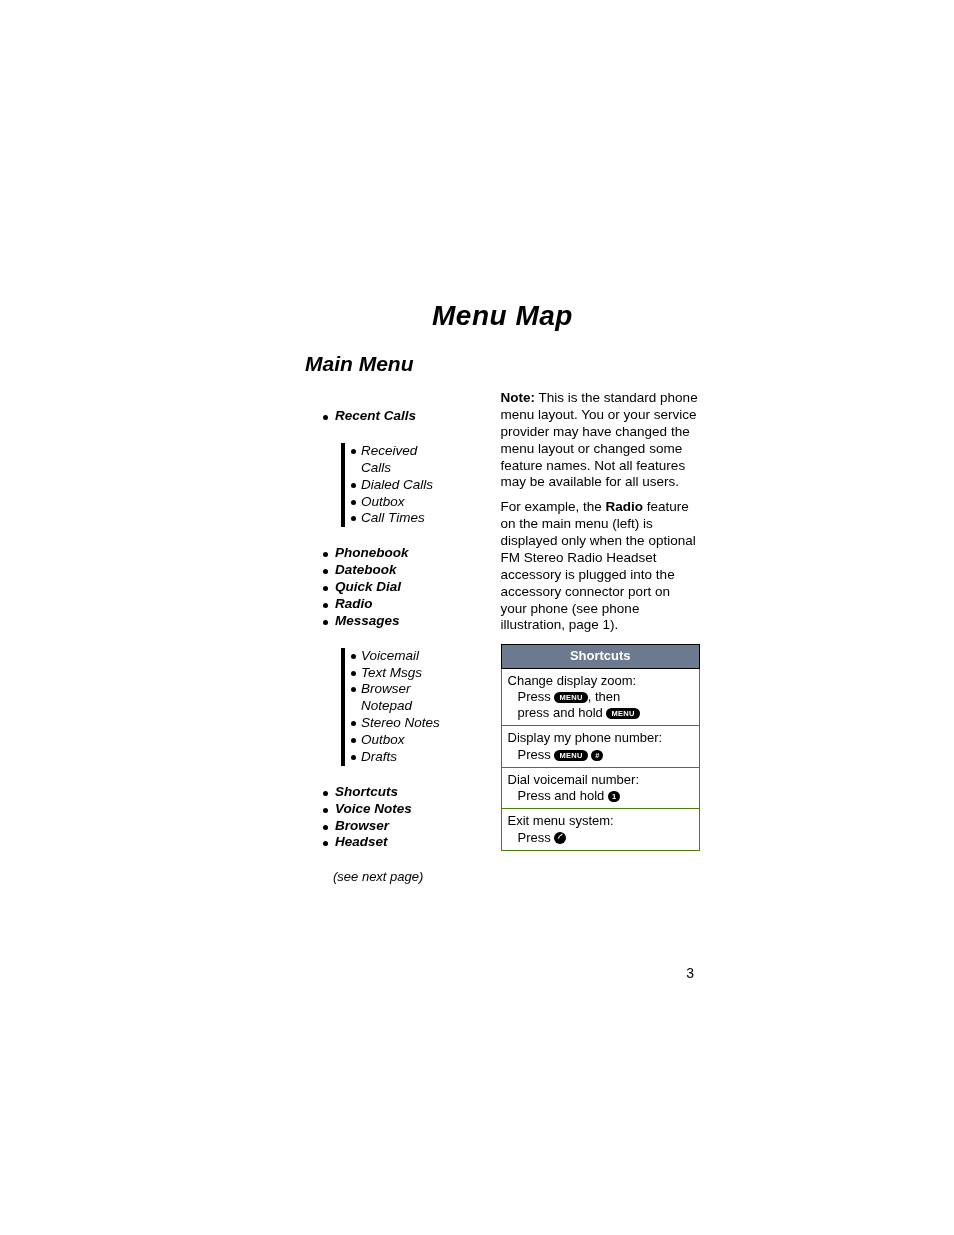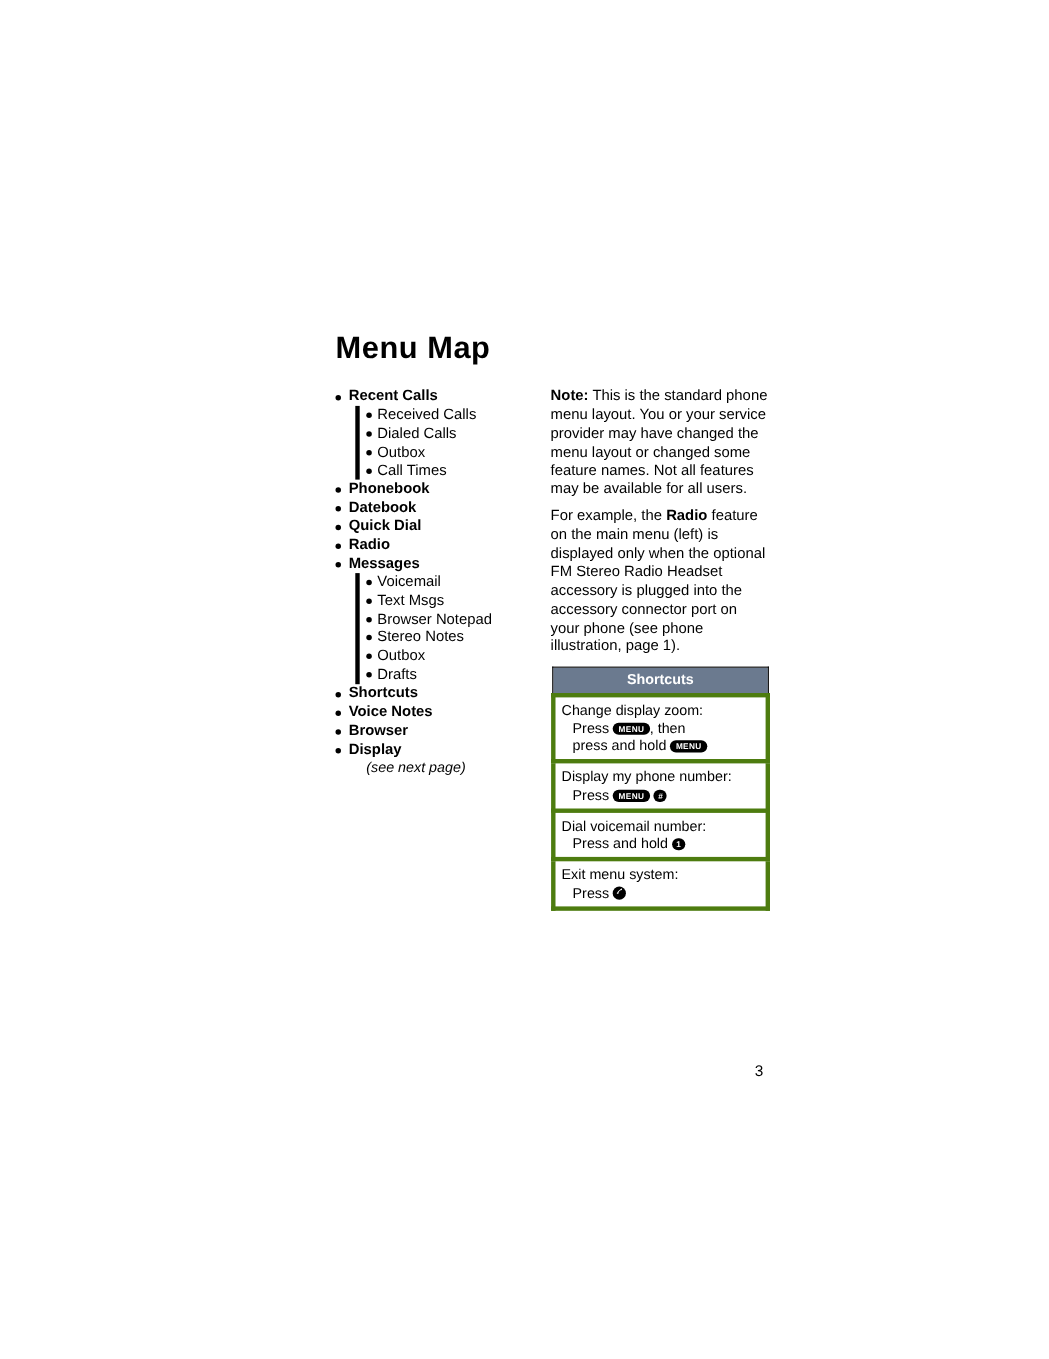--- a/index.html
+++ b/index.html
@@ -16,23 +16,24 @@
     position: relative;
     box-sizing: border-box;
   }
   .content {
     position: absolute;
     left: 305px;
     top: 300px;
     width: 395px;
   }
   h1.title {
+    font-style: italic;
     font-weight: 800;
     font-size: 28px;
-    text-align: left;
+    text-align: center;
     margin: 0 0 20px 0;
     letter-spacing: 0.5px;
   }
   h2.section {
     font-style: italic;
     font-weight: 800;
     font-size: 21px;
     margin: 0 0 14px 0;
   }
   .columns {
@@ -44,22 +45,23 @@
     font-size: 13.5px;
     line-height: 1.25;
   }
   .col-right {
     width: 200px;
     font-size: 13.5px;
     line-height: 1.25;
   }
   ul.tree, ul.tree ul {
     list-style: none;
-    margin: 0;
+    margin: 18px;
     padding: 0;
+    font-style: italic;
   }
   ul.tree > li {
     position: relative;
     padding-left: 12px;
     margin: 0;
   }
   ul.tree > li::before {
     content: "";
     position: absolute;
     left: 0;
@@ -106,21 +108,21 @@
   }
   .shortcuts-table th {
     background: #6b7a8f;
     color: #fff;
     font-weight: 700;
     text-align: center;
     padding: 3px 6px;
     border: 1px solid #000;
   }
   .shortcuts-table td {
-    border: 4px solid #4d7c0f;
+    border: 1px solid #4d7c0f;
     padding: 4px 6px;
     vertical-align: top;
     line-height: 1.25;
   }
   .indent-line {
     display: block;
     padding-left: 10px;
   }
   .btn {
     display: inline-block;
@@ -165,20 +167,21 @@
     font-size: 14px;
   }
 </style>
 </head>
 <body>
 
 <div class="page">
   <div class="content">
 
     <h1 class="title">Menu Map</h1>
+    <h2 class="section">Main Menu</h2>
 
     <div class="columns">
 
       <div class="col-left">
         <ul class="tree">
           <li>
             <span class="bold">Recent Calls</span>
             <ul>
               <li><span>Received Calls</span></li>
               <li><span>Dialed Calls</span></li>
@@ -197,21 +200,21 @@
               <li><span>Text Msgs</span></li>
               <li><span>Browser Notepad</span></li>
               <li><span>Stereo Notes</span></li>
               <li><span>Outbox</span></li>
               <li><span>Drafts</span></li>
             </ul>
           </li>
           <li><span class="bold">Shortcuts</span></li>
           <li><span class="bold">Voice Notes</span></li>
           <li><span class="bold">Browser</span></li>
-          <li><span class="bold">Display</span></li>
+          <li><span class="bold">Headset</span></li>
         </ul>
         <div class="settings-note">(see next page)</div>
       </div>
 
       <div class="col-right">
 
         <p class="note-para">
           <span class="bold">Note:</span><span> This is the standard phone menu layout. You or your service provider may have changed the menu layout or changed some feature names. Not all features may be available for all users.</span>
         </p>
 

